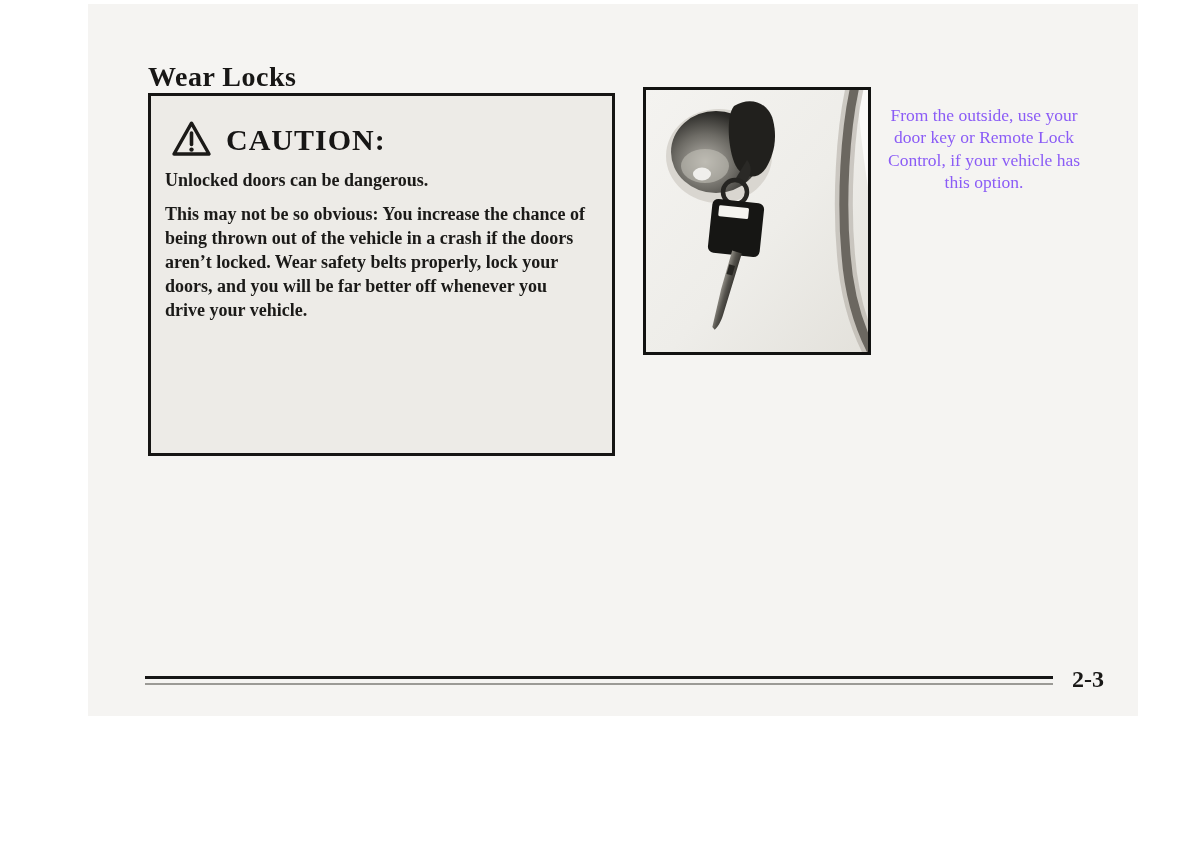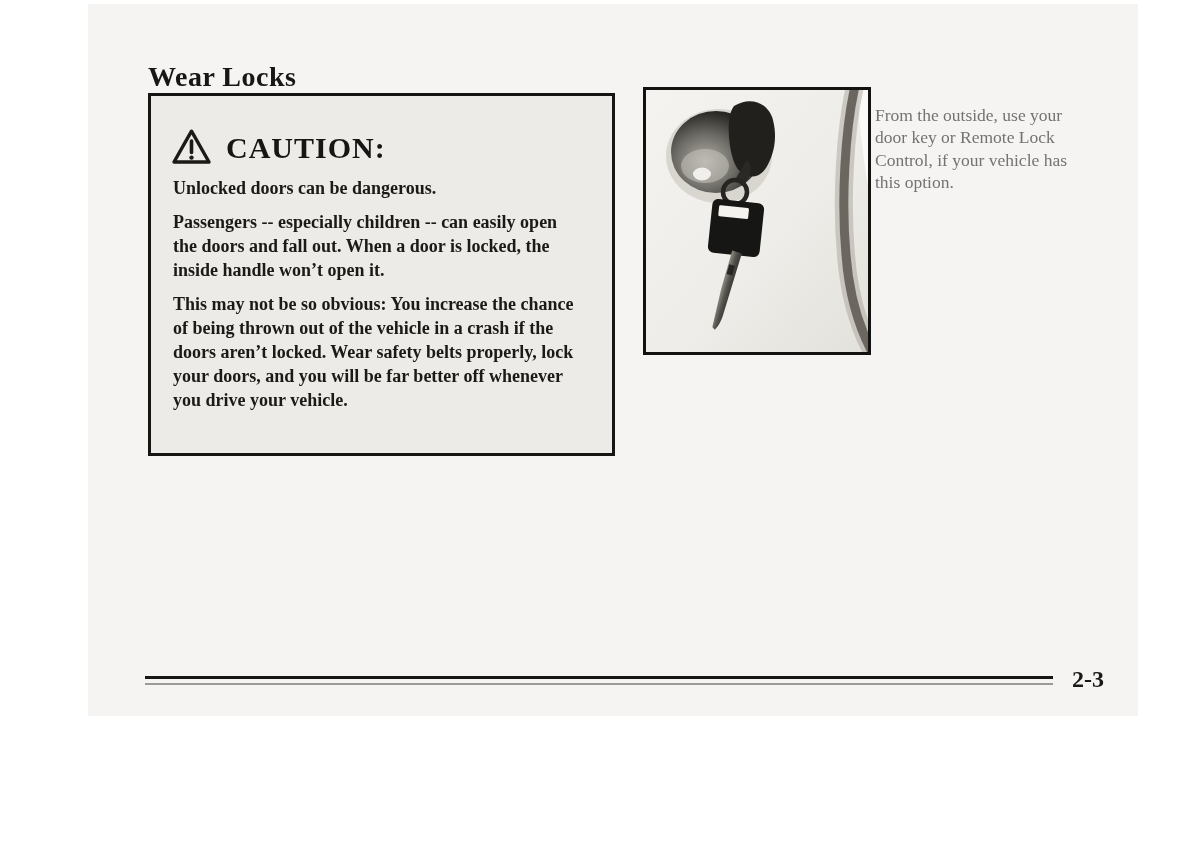--- a/index.html
+++ b/index.html
@@ -16,45 +16,45 @@
   .section-title{
     position:absolute;left:60px;top:38px;
     font-size:28px;font-weight:bold;letter-spacing:0.5px;line-height:1.15;
     color:#181716;
   }
   .caution-box{
     position:absolute;left:60px;top:89px;width:467px;height:363px;
     box-sizing:border-box;border:3px solid #161514;background:#edebe7;
   }
   .caution-head{
-    margin:32px 0 0 20px;display:flex;align-items:center;gap:14px;height:38px;
+    margin:24px 0 0 20px;display:flex;align-items:center;gap:14px;height:38px;
   }
   .warn-icon{display:inline-flex;flex:0 0 auto;}
   .caution-title{
     font-size:30px;font-weight:bold;letter-spacing:1px;color:#171615;line-height:1;
     padding-top:2px;
   }
   .caution-body{padding:0 26px 0 14px;}
   .caution-body p{
-    margin:10px 8px;font-size:18px;font-weight:bold;line-height:24px;color:#1b1a18;
+    margin:10px 0;font-size:18px;font-weight:bold;line-height:24px;color:#1b1a18;
   }
   
   .intro-line{
     position:absolute;left:552px;top:44px;width:520px;
     font-size:17.5px;line-height:22px;color:#201f1d;
   }
   .photo-frame{
     position:absolute;left:555px;top:83px;width:222px;height:262px;
     box-sizing:content-box;border:3px solid #121211;background:#efeeeb;
     overflow:hidden;
   }
   .photo-frame svg{display:block;}
   .photo-note{
     position:absolute;left:787px;top:82px;width:218px;
-    font-size:17.5px;line-height:22.5px;color:#737373;
+    font-size:17.5px;line-height:22.5px;color:#8b5cf6;text-align:center;
   }
   
   .footer-rule{position:absolute;left:57px;top:672px;width:908px;}
   .rule-thick{height:3px;background:#161616;}
   .rule-thin{height:2px;background:#9b9a96;margin-top:4px;}
   .page-number{
     position:absolute;left:984px;top:662px;
     font-size:24px;font-weight:bold;color:#191817;
   }
 </style>
@@ -71,21 +71,20 @@
         <svg width="41" height="38" viewBox="0 0 41 38" aria-hidden="true">
           <path d="M20.5 3.2 L38 34 L3 34 Z" fill="none" stroke="#1b1a18" stroke-width="3.4" stroke-linejoin="round"></path>
           <line x1="20.5" y1="13" x2="20.5" y2="24.5" stroke="#1b1a18" stroke-width="3.6" stroke-linecap="round"></line>
           <circle cx="20.5" cy="29.6" r="2.2" fill="#1b1a18"></circle>
         </svg>
       </span>
       <span class="caution-title">CAUTION:</span>
     </div>
     <div class="caution-body">
       <p>Unlocked doors can be dangerous.</p>
-      <p>Passengers -- especially children -- can easily open the doors and fall out. When a door is locked, the inside handle won’t open it.</p>
       <p>This may not be so obvious: You increase the chance of being thrown out of the vehicle in a crash if the doors aren’t locked. Wear safety belts properly, lock your doors, and you will be far better off whenever you drive your vehicle.</p>
     </div>
   </div>
 
 
   <div class="photo-frame">
     <svg width="222" height="262" viewBox="0 0 222 262" aria-hidden="true">
       <defs>
         <linearGradient id="bgG" x1="0" y1="0" x2="1" y2="1">
           <stop offset="0" stop-color="#f4f3f0"></stop>

